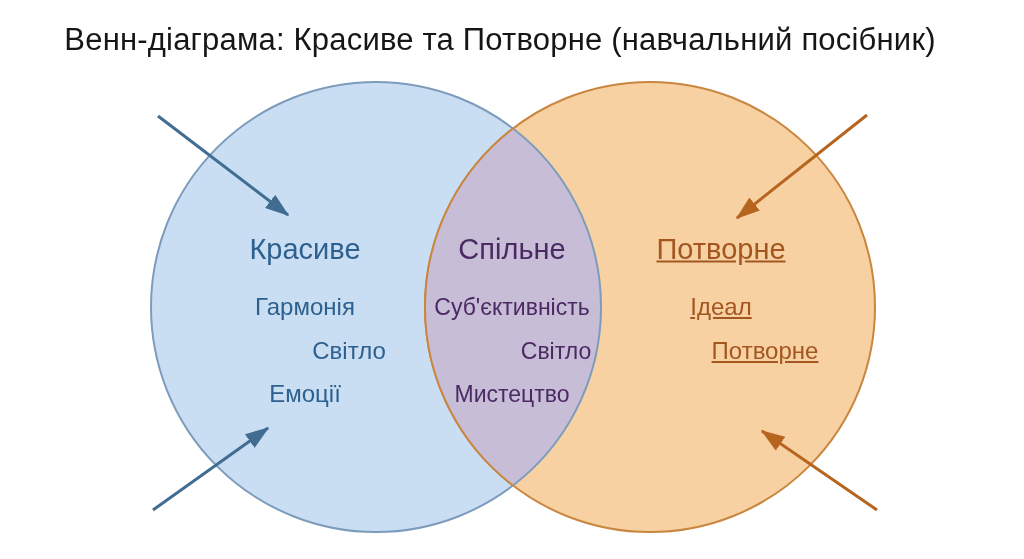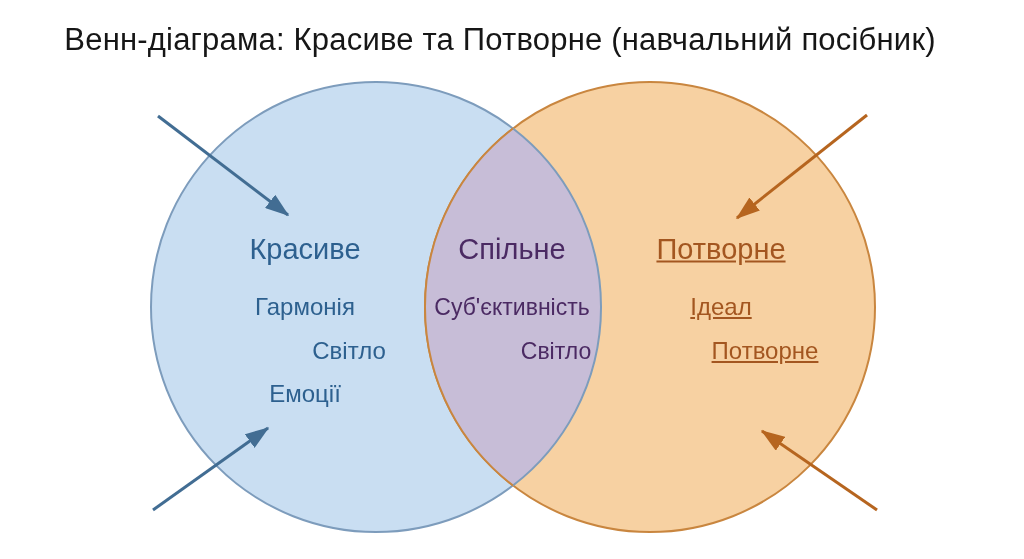--- a/index.html
+++ b/index.html
@@ -87,18 +87,19 @@
   </svg>
 
   <div class="t heading left-text lx hy">Красиве</div>
   <div class="t item left-text lx i1">Гармонія</div>
   <div class="t item left-text lx i2">Світло</div>
   <div class="t item left-text lx i3">Емоції</div>
 
   <div class="t heading mid-text mx hy">Спільне</div>
   <div class="t item-mid mid-text mx i1">Суб'єктивність</div>
   <div class="t item-mid mid-text mx i2">Світло</div>
+  <div class="t item-mid mid-text mx i3">Мистецтво</div>
 
   <div class="t heading right-text rx hy">Потворне</div>
   <div class="t item right-text rx i1">Ідеал</div>
   <div class="t item right-text rx i2">Потворне</div>
 
 </div>
 
 </body></html>

